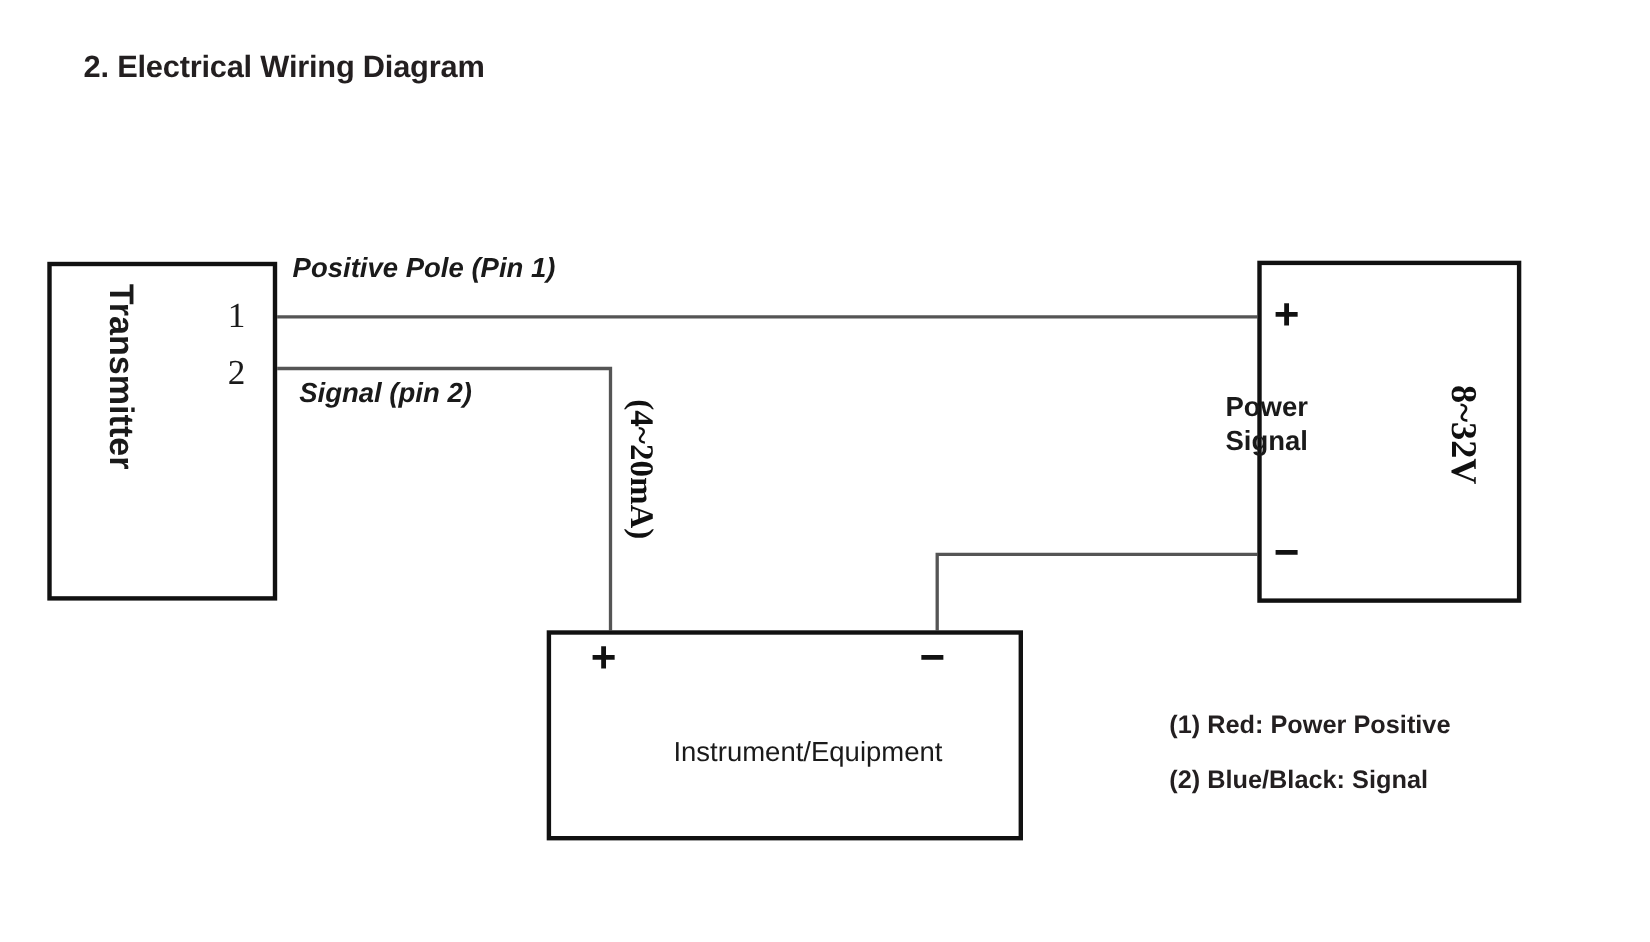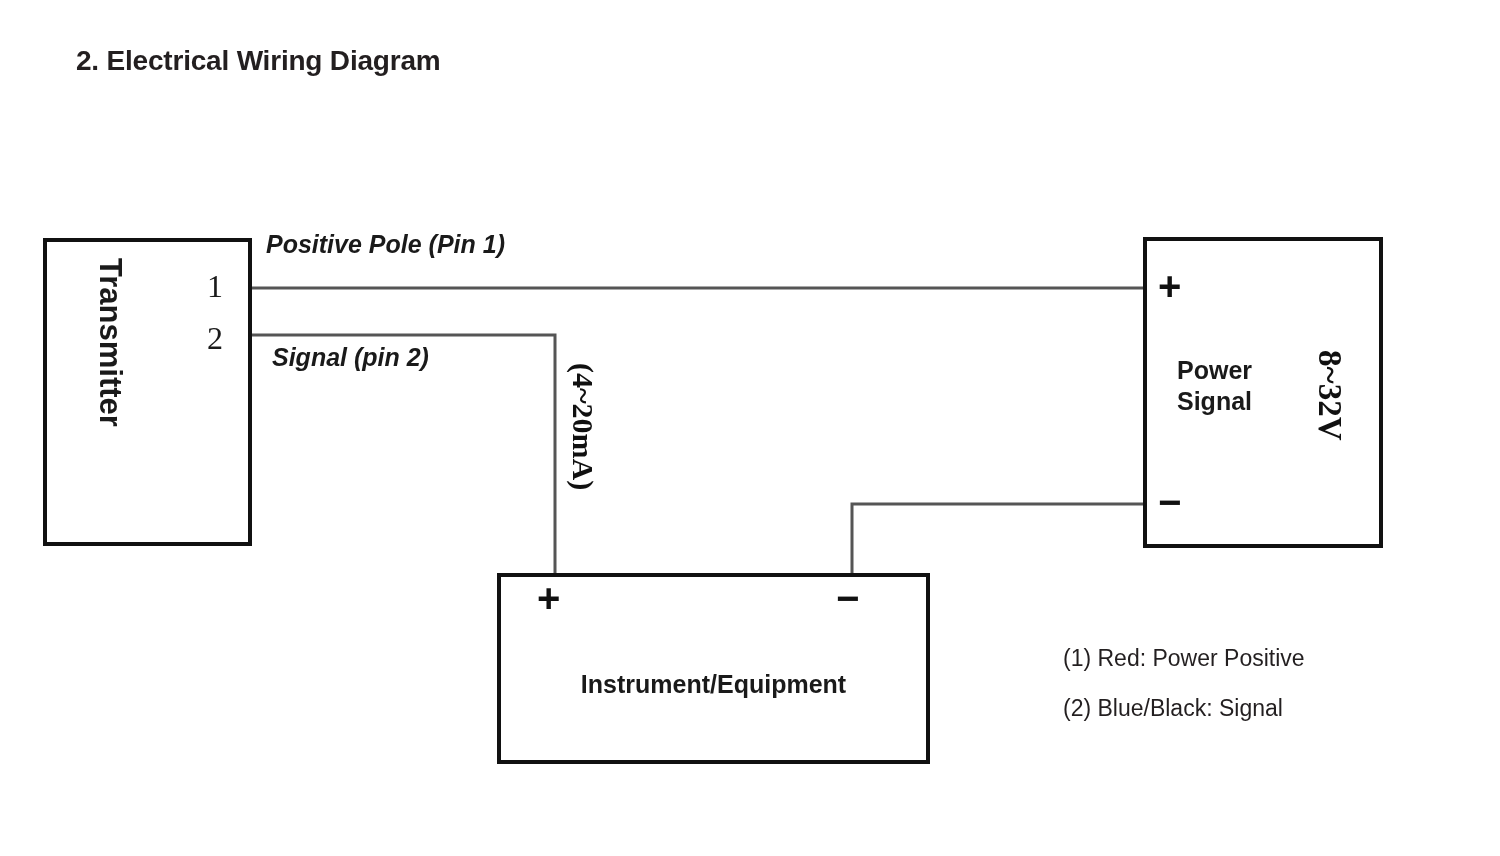--- a/index.html
+++ b/index.html
@@ -131,46 +131,47 @@
     font-weight: bold;
     color: #1a1a1a;
     white-space: nowrap;
     font-style: italic;
   }
   #positive-pole-label { left: 266px; top: 230px; }
   #signal-label        { left: 272px; top: 343px; }
 
   #power-supply-label {
     position: absolute;
-    left: 1177px;
+    left: 1114px;
     top: 355px;
     font-size: 25px;
     font-weight: bold;
     line-height: 1.22;
     color: #1a1a1a;
   }
 
   #instrument-label {
     position: absolute;
     left: 497px;
     top: 670px;
     width: 433px;
     text-align: center;
     font-size: 25px;
-    font-weight: bold;
-    color: #1a1a1a;
+    font-weight: normal;
+    color: #1a1a1a;
+    padding-left: 21px;
   }
 
   
   #legend {
     position: absolute;
     left: 1063px;
     top: 645px;
     font-size: 23px;
-    font-weight: normal;
+    font-weight: bold;
     color: #231f20;
     white-space: nowrap;
   }
   #legend .legend-line { margin-bottom: 23px; }
   #legend .legend-line:last-child { margin-bottom: 0; }
 </style>
 </head>
 <body>
 
 <div class="title">2. Electrical Wiring Diagram</div>

